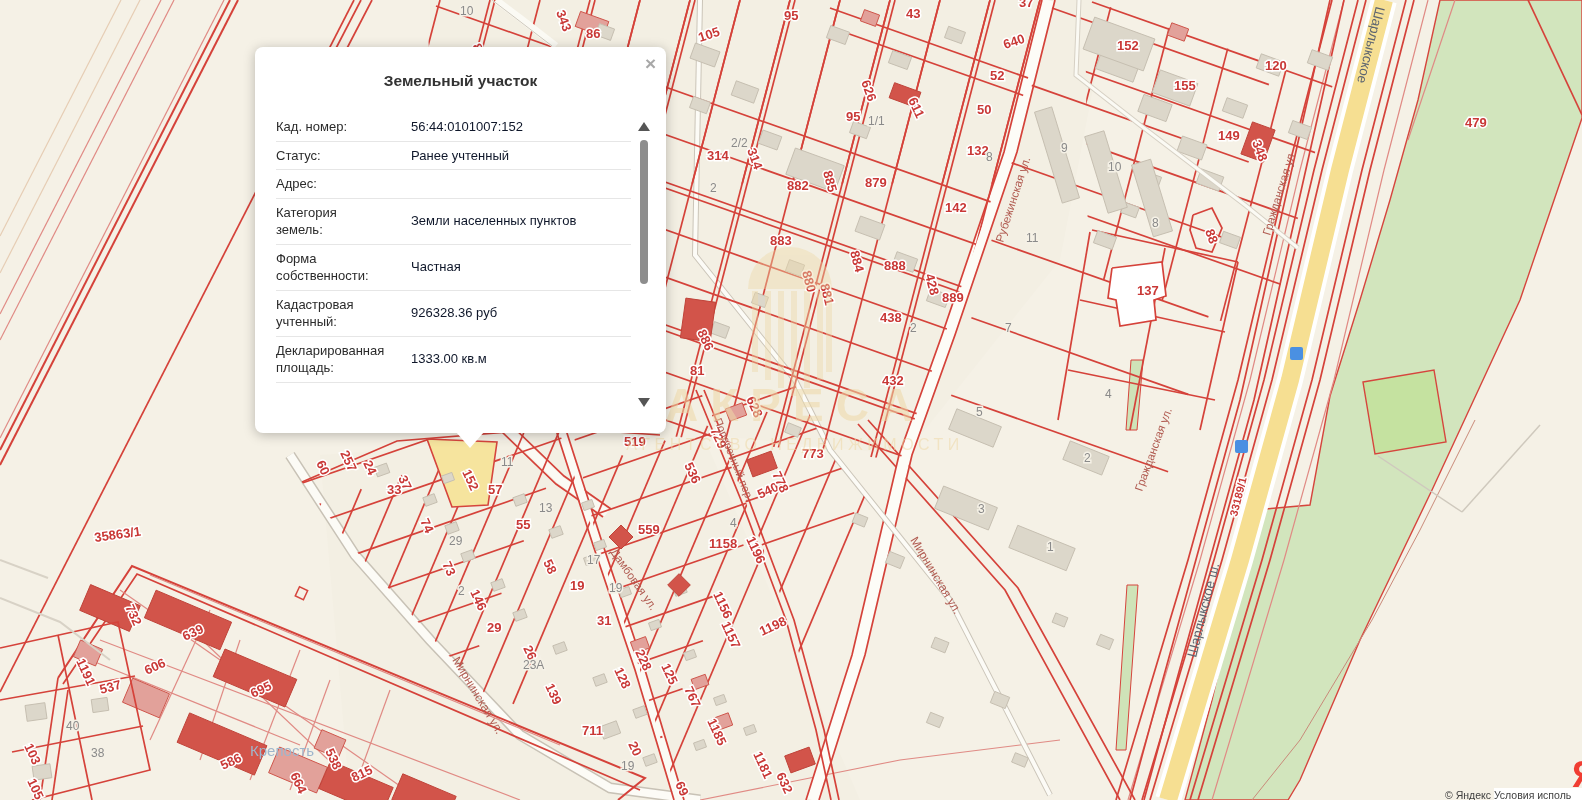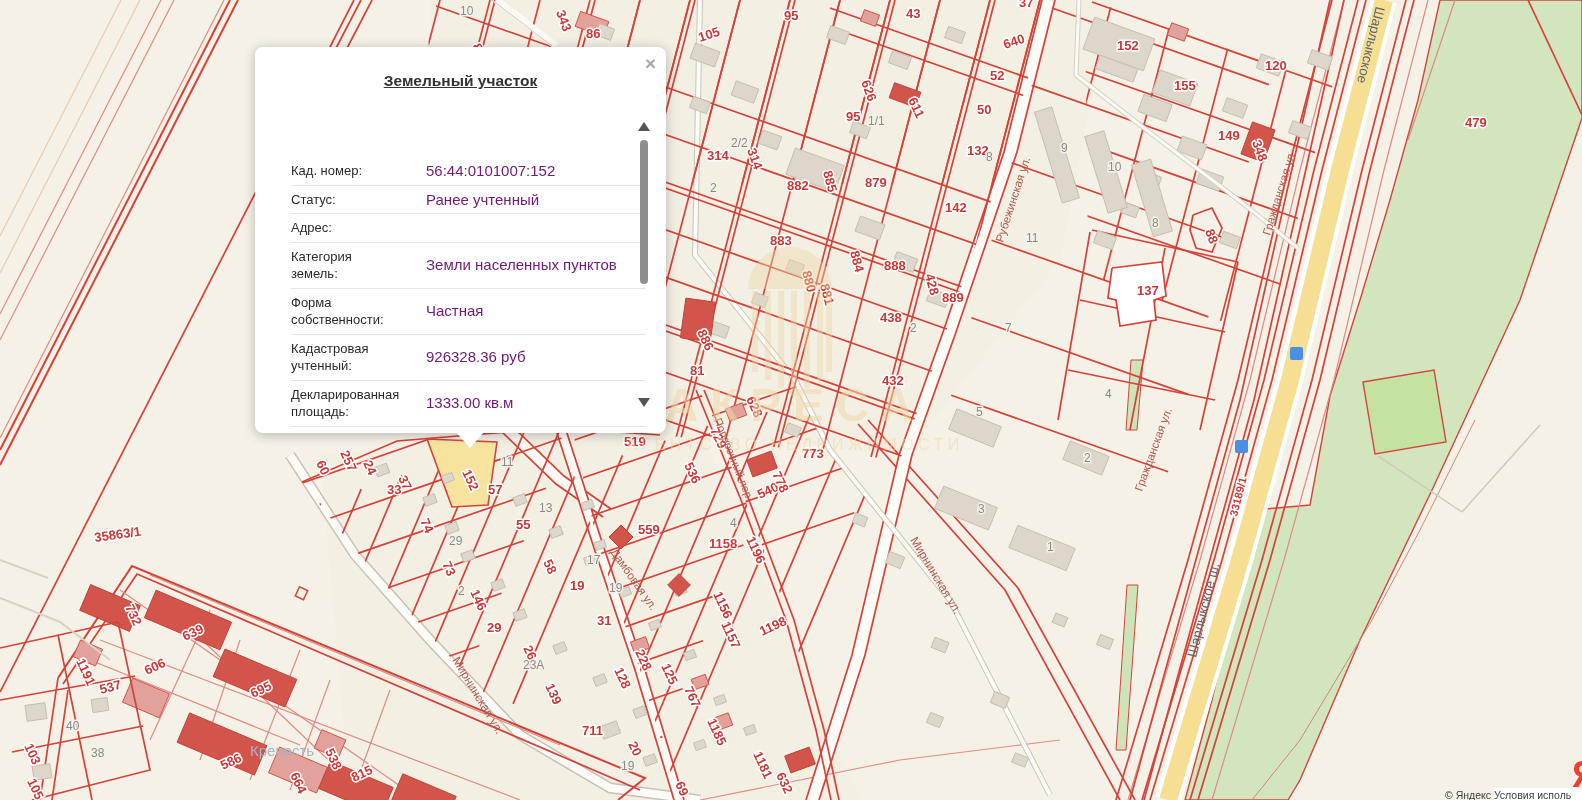--- a/index.html
+++ b/index.html
@@ -8,26 +8,26 @@
 text{font-family:"Liberation Sans",sans-serif;}
 .num{fill:#c93836;font-size:13px;font-weight:bold;paint-order:stroke;stroke:#ffffff;stroke-width:3px;}
 .numg{fill:#8a8a8a;font-size:12px;paint-order:stroke;stroke:#f5f1e6;stroke-width:3px;}
 .rl{stroke:#d5423a;fill:none;stroke-width:1.7;}
 .rlt{stroke:#e08a84;fill:none;stroke-width:1.2;}
 .bld{fill:#dcd7ca;stroke:#c6bfb1;stroke-width:1;}
 .rb{fill:#d2544a;stroke:#c04339;stroke-width:1;}
 .rbl{fill:#e2a19a;stroke:#cf564c;stroke-width:1;}
 .strname{fill:#b05a50;font-size:12px;}
 #popup{position:absolute;left:255px;top:47px;width:411px;height:386px;background:#ffffff;border-radius:8px;box-shadow:0 2px 12px rgba(0,0,0,0.25);z-index:5;}
-#popup .title{text-align:center;font-size:15.5px;font-weight:bold;color:#333;padding-top:25px;text-decoration:underline;}
+#popup .title{text-align:center;font-size:15.5px;font-weight:bold;color:#333;padding-top:25px;}
 #ptail{position:absolute;left:456px;top:432px;width:0;height:0;border-left:14px solid transparent;border-right:14px solid transparent;border-top:16px solid #ffffff;z-index:5;}
 .row{display:flex;align-items:center;border-bottom:1px solid #e6e6e6;padding:5px 0;line-height:17.5px;}
 .row .lab{width:100px;margin-right:35px;flex:none;color:#2b2b2b;font-size:13px;}
-.row .val{color:#701a75;font-size:15px;}
-#rows{position:absolute;left:36px;top:66px;width:355px;margin-top:44px;}
+.row .val{color:#0f172a;font-size:13px;}
+#rows{position:absolute;left:21px;top:66px;width:355px;}
 #sbar{position:absolute;right:16px;top:75px;width:13px;height:285px;}
 #sthumb{position:absolute;left:3px;top:18px;width:8px;height:144px;background:#8d8d8d;border-radius:4px;}
 .sarr{position:absolute;left:1px;width:0;height:0;border-left:6px solid transparent;border-right:6px solid transparent;}
 #closex{position:absolute;right:10px;top:6px;color:#a8a8a8;font-size:19px;font-weight:bold;z-index:6;}
 </style>
 </head>
 <body>
 <div id="stage">
 <svg width="1582" height="800" viewBox="0 0 1582 800" style="filter:blur(0.5px)">
 

